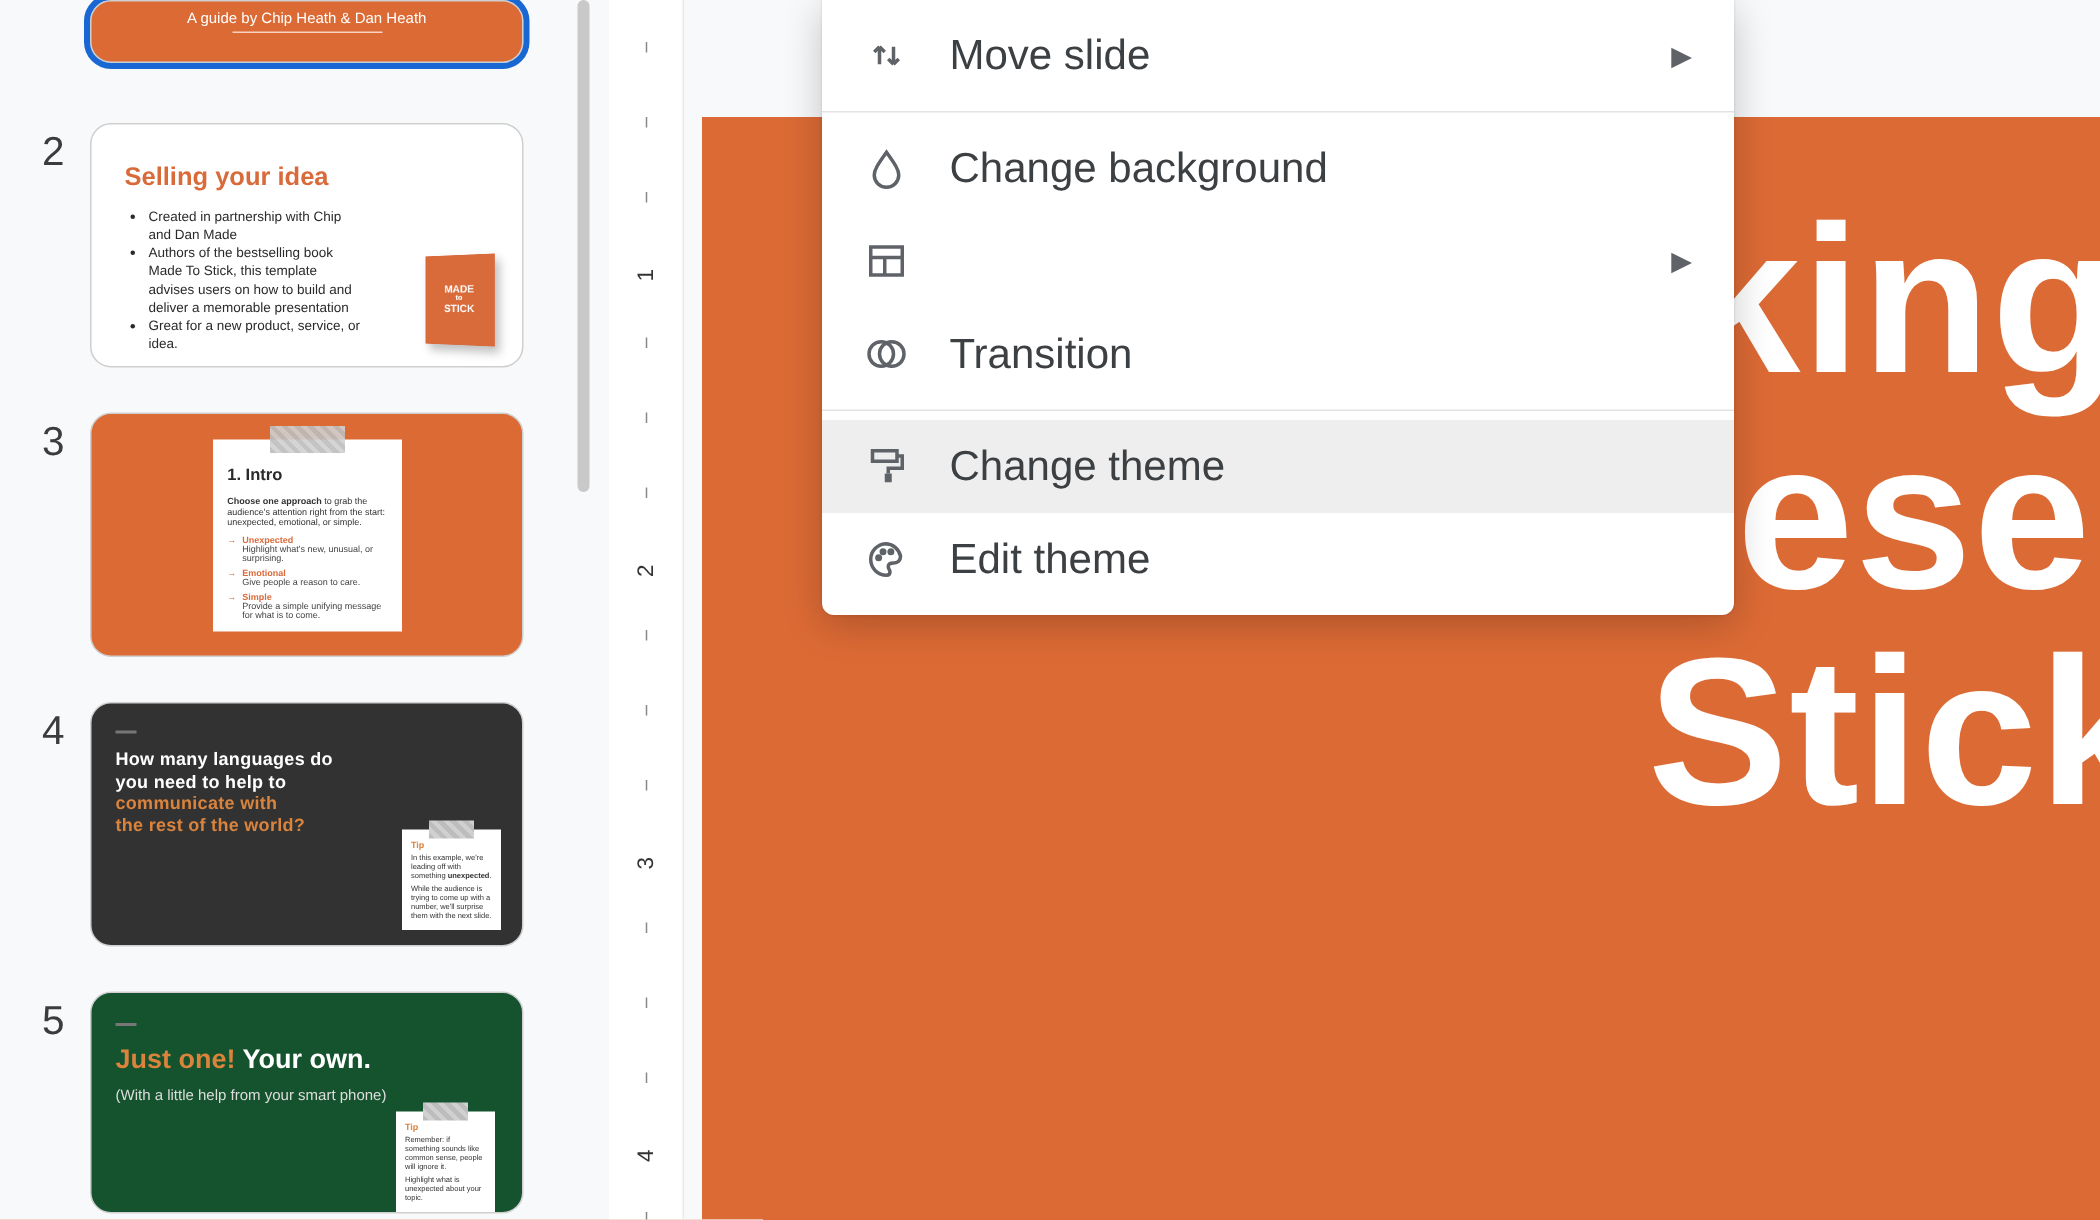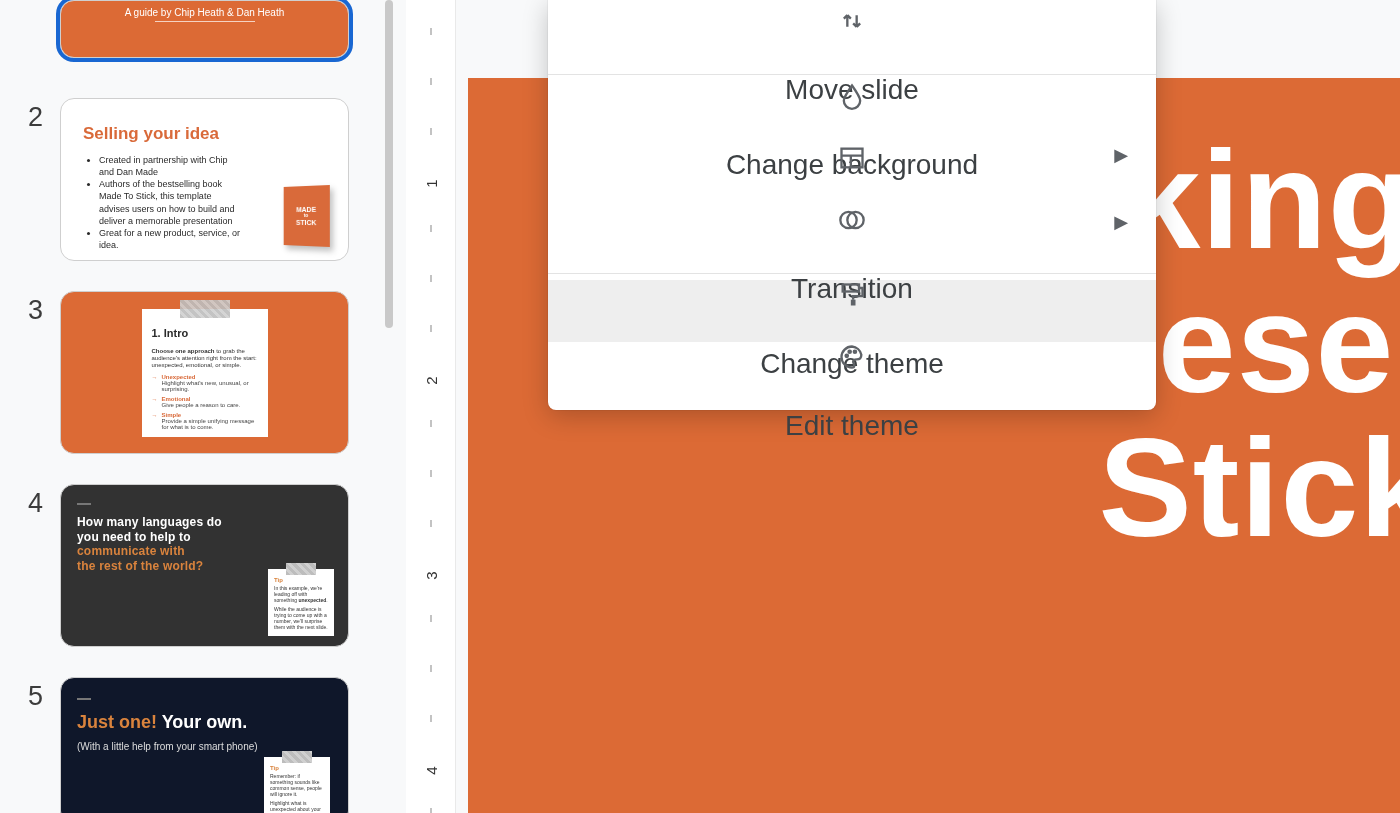--- a/index.html
+++ b/index.html
@@ -37,21 +37,21 @@
     overflow: hidden;
     position: relative;
   }
   .thumb.selected {
     outline: 4px solid #1967d2;
     outline-offset: 0;
   }
 
   
   .thumb1 {
-    height: 58px;
+    height: 42px;
     background: #dc6a35;
     color: #fff;
     display: flex;
     flex-direction: column;
     align-items: center;
     justify-content: flex-start;
     padding-top: 6px;
     font-size: 10px;
   }
   .thumb1 .sub { font-size: 10px; color: #fff; margin-bottom: 3px; }
@@ -98,21 +98,21 @@
     position:absolute; right:14px; bottom:10px; width:66px; background:#fff; color:#333;
     font-size:5px; padding:8px 6px 6px 6px;
   }
   .thumb4 .card .tape {
     position:absolute; top:-6px; left:18px; width:30px; height:12px;
     background: repeating-linear-gradient(45deg,#bdbdbd,#bdbdbd 3px,#d0d0d0 3px,#d0d0d0 6px);
   }
   .thumb4 .card .tip { color:#d9833d; font-weight:700; font-size:6px; margin-bottom:2px;}
 
   
-  .thumb5 { background:#0f172a; padding:20px 16px; color:#fff; position:relative; height:148px;}
+  .thumb5 { background:#14532d; padding:20px 16px; color:#fff; position:relative; height:148px;}
   .thumb5 .dash { width:14px; height:2px; background:#777; margin-bottom:12px;}
   .thumb5 .line1 { font-size:18px; font-weight:800;}
   .thumb5 .line1 .orange { color:#d9833d;}
   .thumb5 .line2 { font-size:10px; margin-top:8px; color:#ddd;}
   .thumb5 .card {
     position:absolute; right:18px; bottom:0; width:66px; background:#fff; color:#333;
     font-size:5px; padding:8px 6px 6px 6px;
   }
   .thumb5 .card .tape {
     position:absolute; top:-6px; left:18px; width:30px; height:12px;
@@ -156,24 +156,23 @@
 
   
   .menu {
     position:absolute; left:548px; top:0; width:608px;
     background:#fff; border-radius:0 0 8px 8px;
     box-shadow: 0 6px 26px rgba(0,0,0,.22), 0 0 0 1px rgba(0,0,0,.04);
     padding: 6px 0 6px 0;
     font-size:28px; color:#3c4043;
   }
   .menu .item {
-    display:flex; align-items:center; gap:38px;
+    display:flex; align-items:center; gap:27px;
     height:62px; padding:0 28px;
     cursor:default;
-    flex-direction:column;
   }
   .menu .item.hover { background:#eeeeee; }
   .menu .sep { height:1px; background:#e3e3e3; margin:6px 0; }
   .menu .ico { width:30px; height:30px; display:flex; align-items:center; justify-content:center; flex:0 0 30px;}
   .menu .ico svg { width:28px; height:28px; stroke:#5f6368; fill:none; stroke-width:2;}
   .menu .arrow-r { margin-left:auto; color:#5f6368; font-size:18px;}
 </style>
 </head>
 <body>
 

